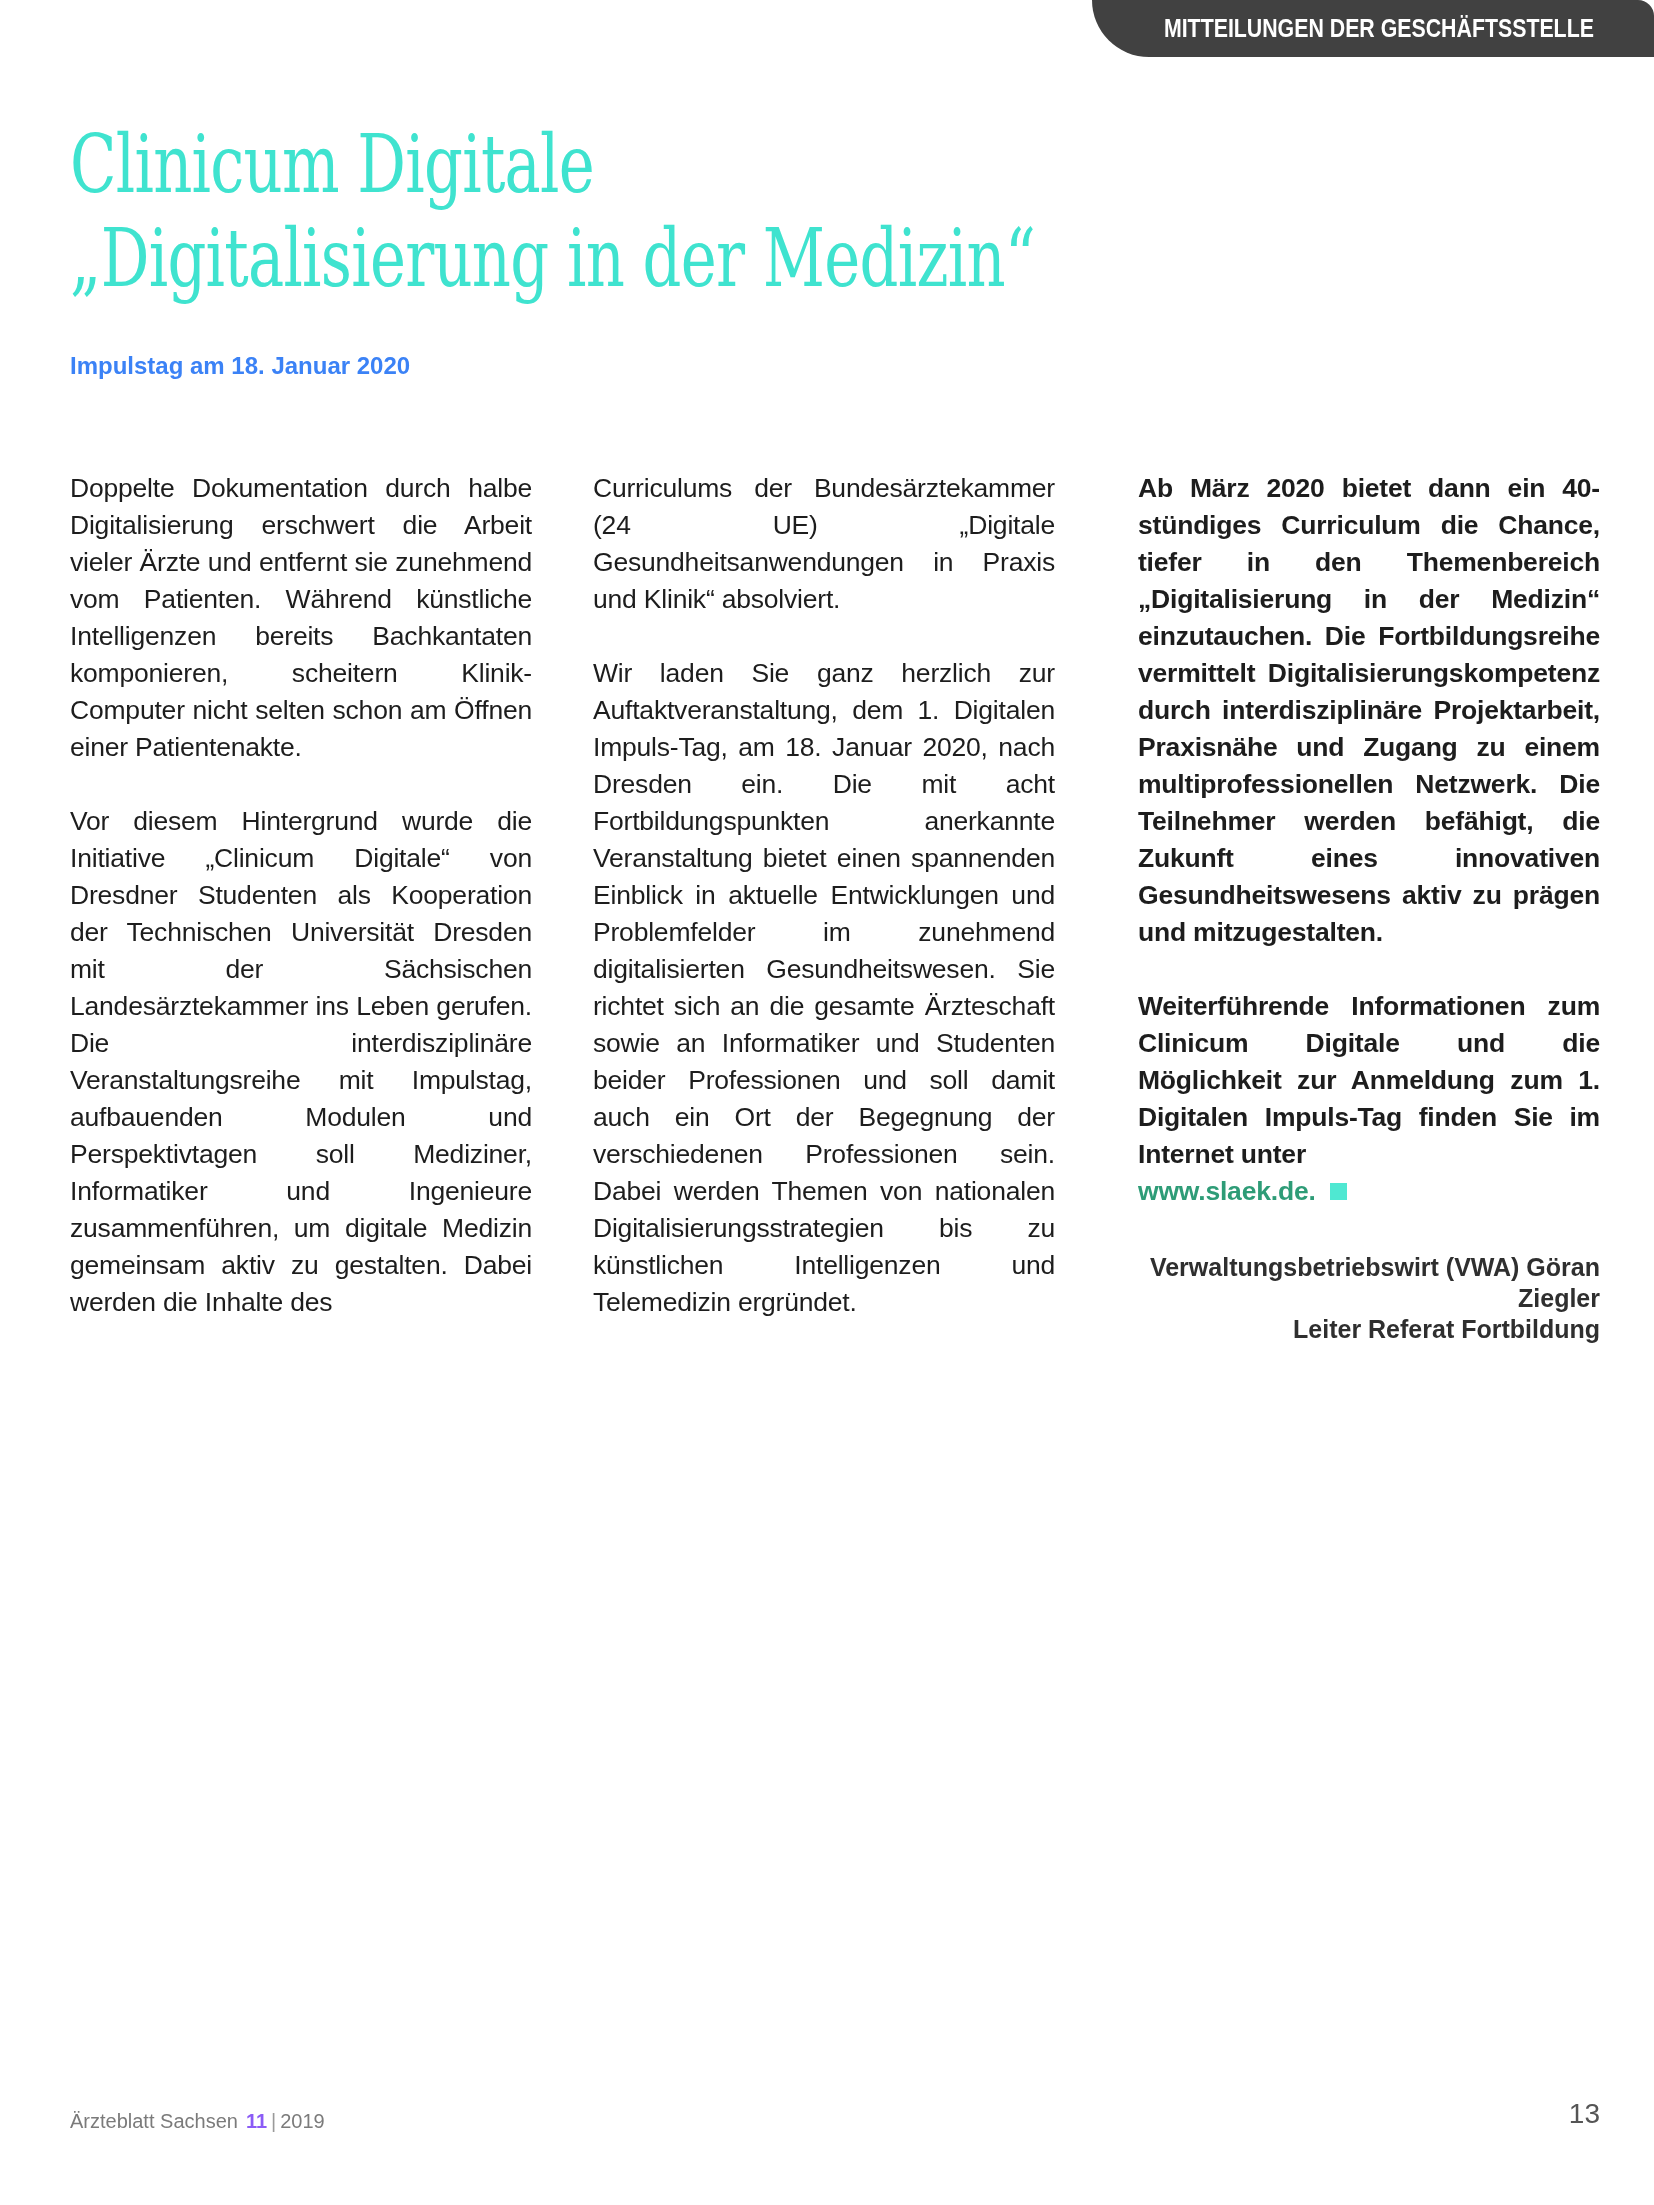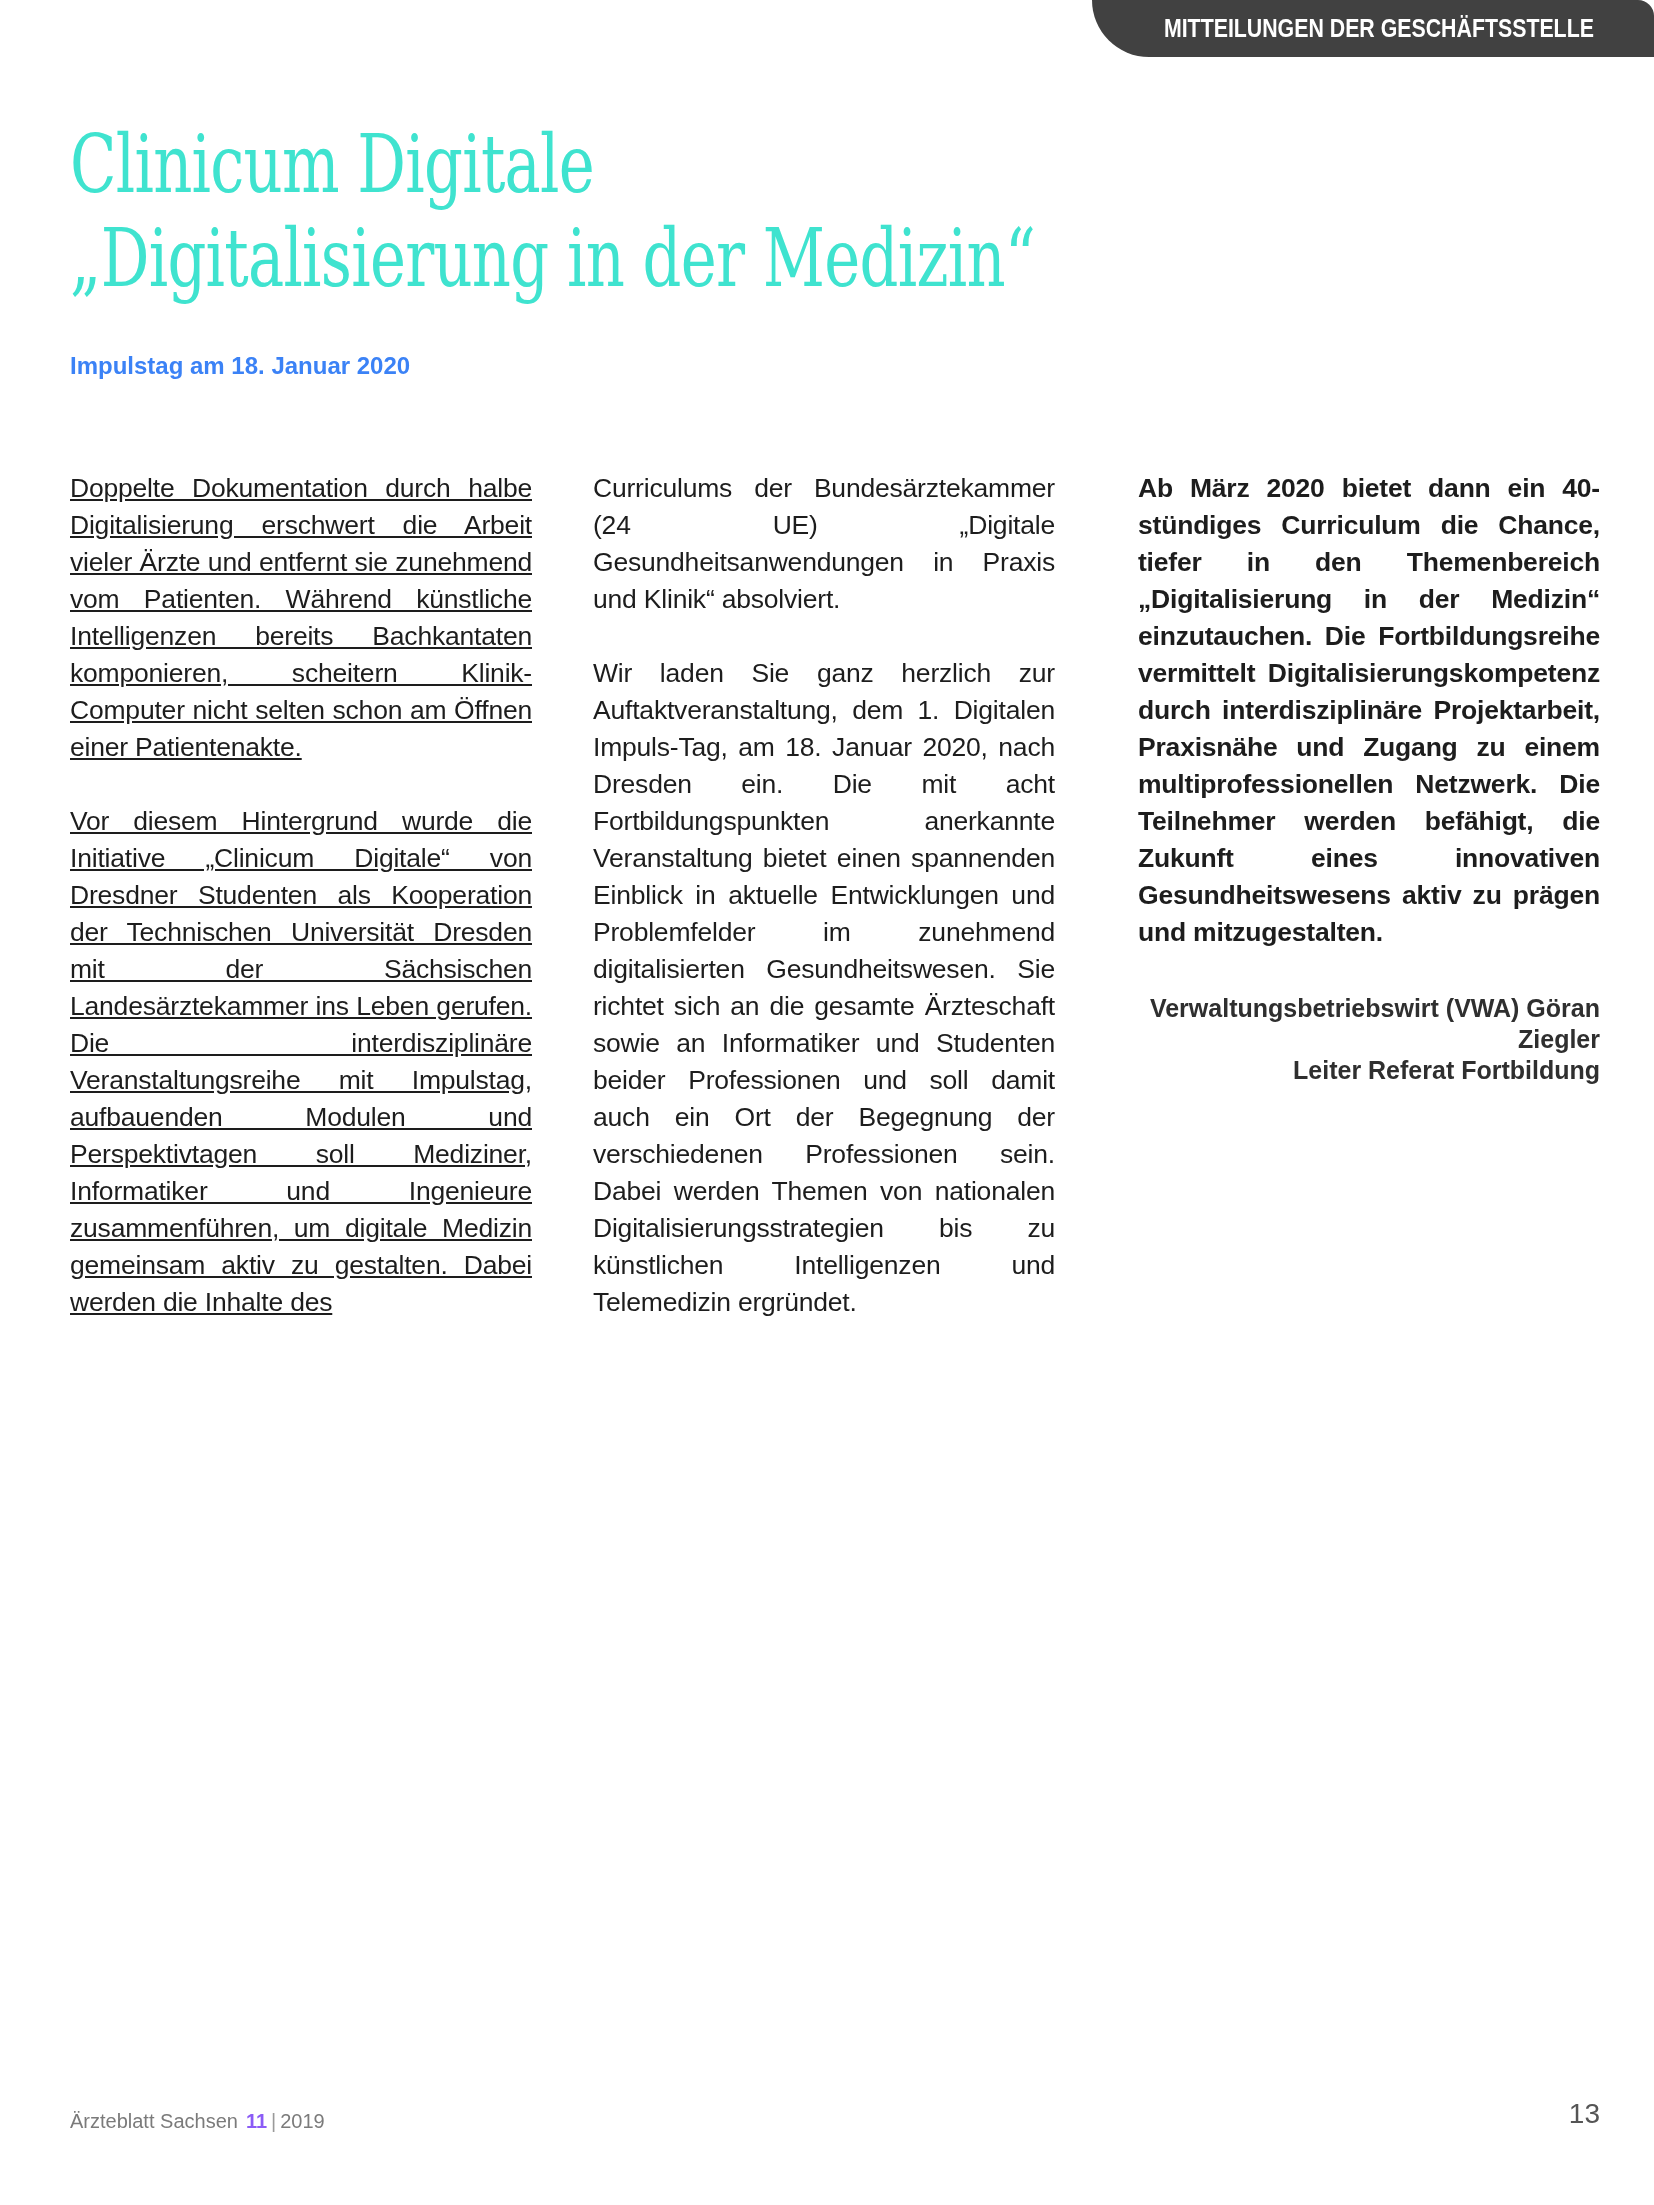--- a/index.html
+++ b/index.html
@@ -63,21 +63,21 @@
   .col {
     position: absolute;
     top: 470px;
     width: 462px;
     font-size: 26.5px;
     line-height: 37px;
     color: #1d1d1d;
     text-align: justify;
     letter-spacing: -0.2px;
   }
-  .col1 { left: 70px; text-decoration: underline; }
+  .col1 { left: 70px; }
   .col2 { left: 593px; }
   .col3 { left: 1138px; font-weight: bold; }
   .col p { margin: 0 0 37px 0; }
 
   .weblink {
     text-decoration: none;
     cursor: pointer;
   }
   .marker {
     display: inline-block;
@@ -133,20 +133,24 @@
     <p>Vor diesem Hintergrund wurde die Initiative „Clinicum Digitale“ von Dresdner Studenten als Kooperation der Technischen Universität Dresden mit der Sächsischen Landesärztekammer ins Leben gerufen. Die interdisziplinäre Veranstaltungsreihe mit Impulstag, aufbauenden Modulen und Perspektivtagen soll Mediziner, Informatiker und Ingenieure zusammenführen, um digitale Medizin gemeinsam aktiv zu gestalten. Dabei werden die Inhalte des</p>
   </div>
 
   <div class="col col2">
     <p>Curriculums der Bundesärztekammer (24 UE) „Digitale Gesundheitsanwendungen in Praxis und Klinik“ absolviert.</p>
     <p>Wir laden Sie ganz herzlich zur Auftaktveranstaltung, dem 1. Digitalen Impuls-Tag, am 18. Januar 2020, nach Dresden ein. Die mit acht Fortbildungspunkten anerkannte Veranstaltung bietet einen spannenden Einblick in aktuelle Entwicklungen und Problemfelder im zunehmend digitalisierten Gesundheitswesen. Sie richtet sich an die gesamte Ärzteschaft sowie an Informatiker und Studenten beider Professionen und soll damit auch ein Ort der Begegnung der verschiedenen Professionen sein. Dabei werden Themen von nationalen Digitalisierungsstrategien bis zu künstlichen Intelligenzen und Telemedizin ergründet.</p>
   </div>
 
   <div class="col col3">
     <p>Ab März 2020 bietet dann ein 40-stündiges Curriculum die Chance, tiefer in den Themenbereich „Digitalisierung in der Medizin“ einzutauchen. Die Fortbildungsreihe vermittelt Digitalisierungskompetenz durch interdisziplinäre Projektarbeit, Praxisnähe und Zugang zu einem multiprofessionellen Netzwerk. Die Teilnehmer werden befähigt, die Zukunft eines innovativen Gesundheitswesens aktiv zu prägen und mitzugestalten.</p>
+    <p>
+      <span>Weiterführende Informationen zum Clinicum Digitale und die Möglichkeit zur Anmeldung zum 1. Digitalen Impuls-Tag finden Sie im Internet unter</span><br>
+      <a class="weblink" href="#" style="color: rgb(46, 156, 119);">www.slaek.de.</a><span class="marker" style="background-color: rgb(79, 232, 210);"></span>
+    </p>
     <div class="signature">
       <div>Verwaltungsbetriebswirt (VWA) Göran Ziegler</div>
       <div>Leiter Referat Fortbildung</div>
     </div>
   </div>
 
   <div class="footer-left">
     <span>Ärzteblatt Sachsen</span><span class="issue">11</span><span class="sep">|</span><span>2019</span>
   </div>
 

